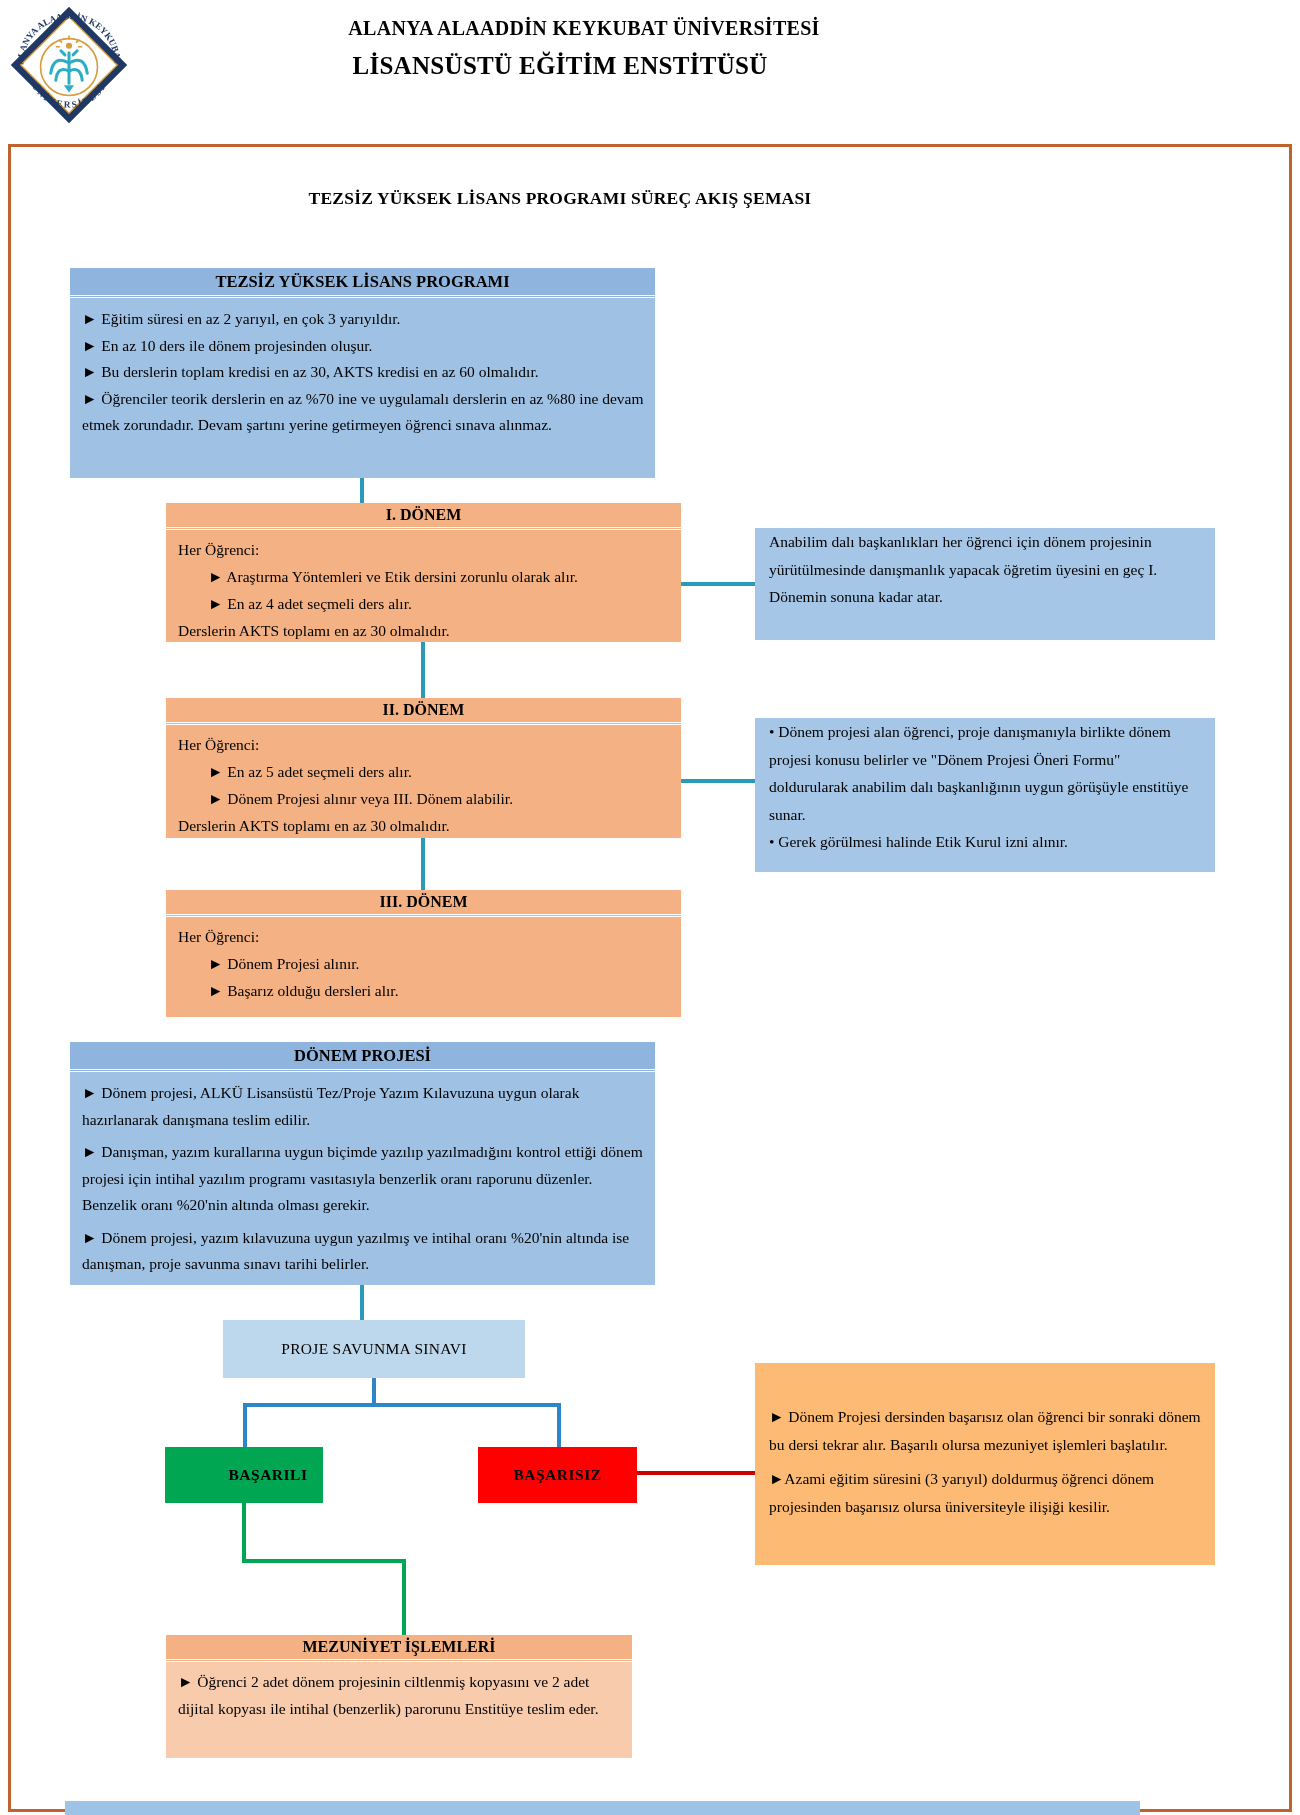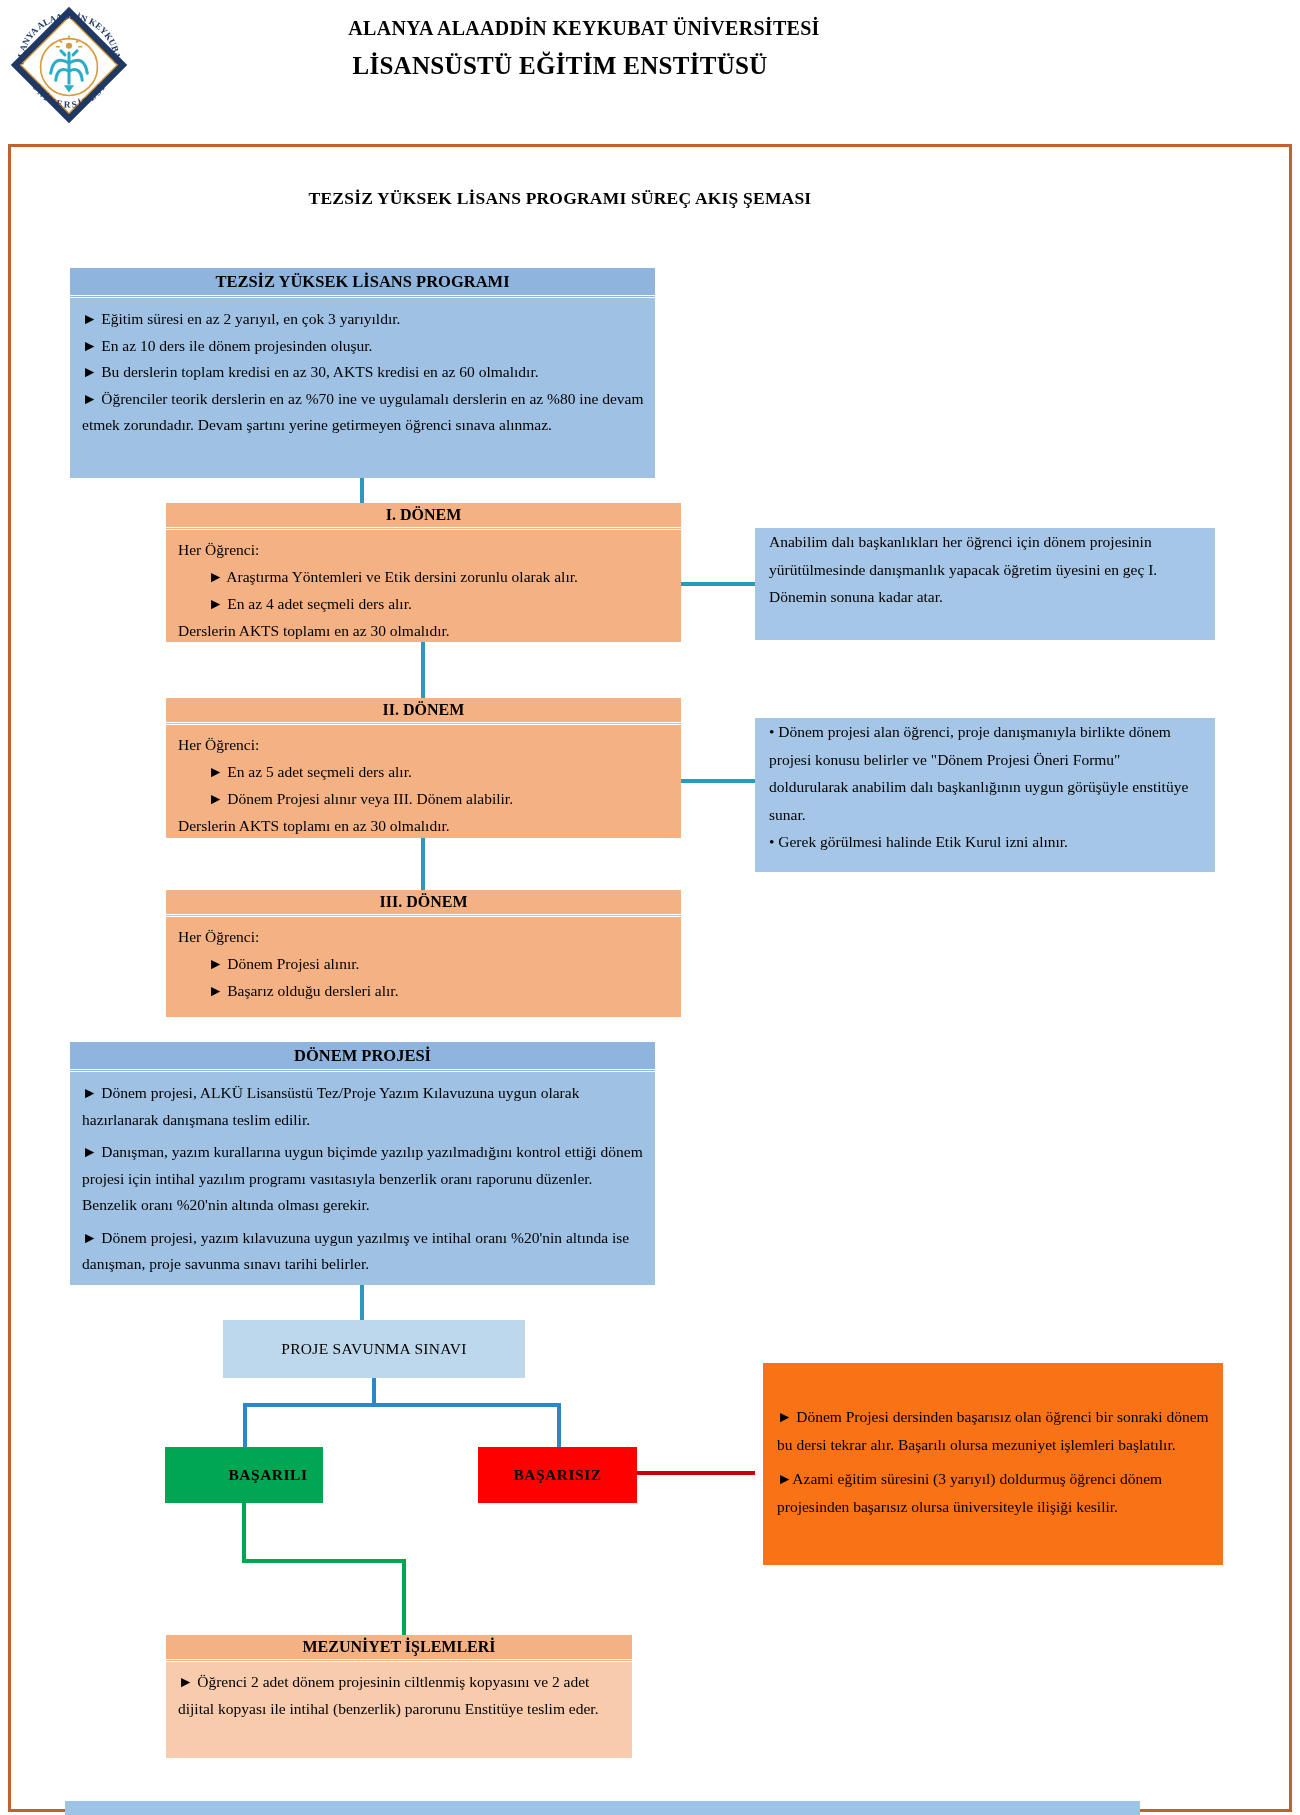--- a/index.html
+++ b/index.html
@@ -31,21 +31,21 @@
   .box-blue > .fc-body { line-height:26.5px; padding-top:8px; }
   .box-orange { background:#F4B183; }
   .box-grad { background:#F7CBAB; }
   .box-grad > .fc-header { background:#F4B183; }
   .indent { padding-left:30px; }
   .proj-para { margin-bottom:6px; }
 
   
   .note { position:absolute; font-size:15.5px; line-height:27.5px; padding:0 14px; }
   .note-blue { background:#A5C6E6; }
-  .note-pink { background:#f97316; padding-top:40px;margin-left:8px; }
+  .note-pink { background:#fdba74; padding-top:40px; }
   .gap7 { margin-bottom:7px; }
 
   
   .defense { position:absolute; background:#BDD7EC; display:flex; align-items:center; justify-content:center;
              font-size:15.5px; letter-spacing:.3px; }
   .outcome { position:absolute; display:flex; align-items:center; justify-content:center;
              font-weight:bold; font-size:15.5px; letter-spacing:.5px; }
   .outcome-green { background:#00A651; }
   .outcome-red { background:#FE0000; }
 

